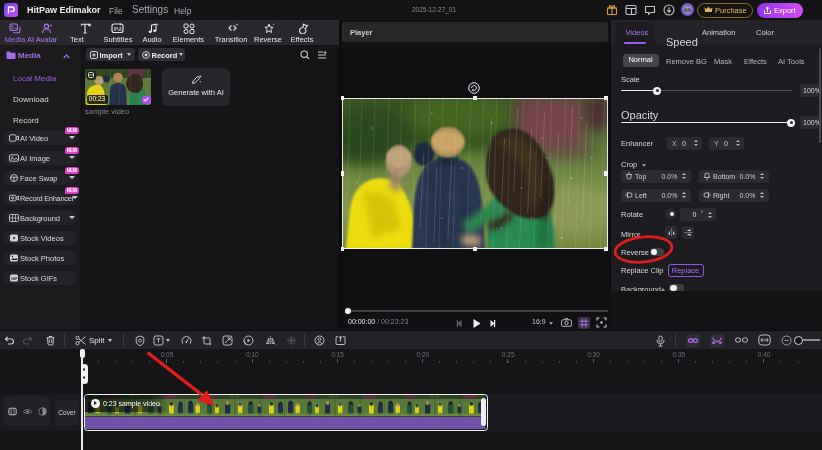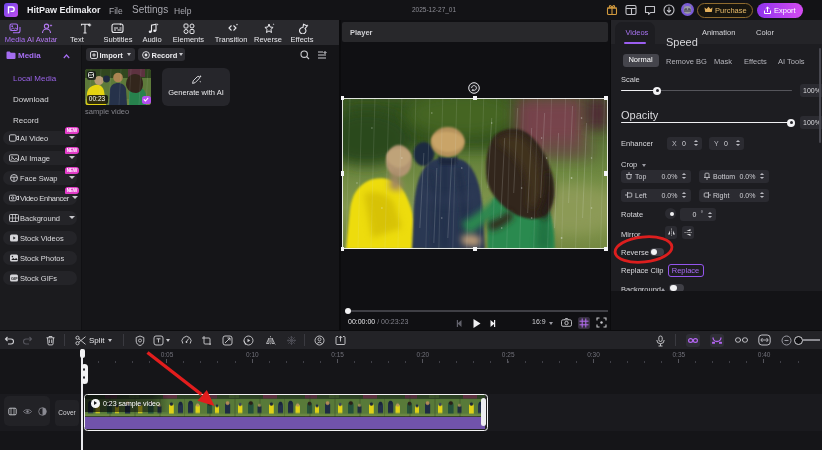--- a/index.html
+++ b/index.html
@@ -184,21 +184,21 @@
       <span>Face Swap</span>
       <i class="nb">NEW</i>
       <b class="cr"></b>
     </div>
   <div class="sbi" style="top:146px">
       <svg class="si" viewBox="0 0 10 8">
         <rect x=".5" y="1.2" width="6.5" height="5.6" rx="1.2" stroke="#d5d5d9" fill="none"></rect>
         <path d="M7 3.5 l2.5 -1.5 v4 L7 4.5" stroke="#d5d5d9" fill="none"></path>
         <circle cx="3.7" cy="4" r="1.2" stroke="#d5d5d9" fill="none"></circle>
       </svg>
-      <span style="letter-spacing:-.3px">Video Enhancer</span>
+      <span style="letter-spacing:-.3px">Record Enhancer</span>
       <i class="nb">NEW</i>
       <b class="cr" style="left:69px"></b>
     </div>
   <div class="sbi" style="top:166px">
       <svg class="si" viewBox="0 0 10 8">
         <rect x=".5" y=".5" width="9" height="7" rx="1" stroke="#d5d5d9" fill="none"></rect>
         <path d="M3.5.5 v7 M6.5.5 v7 M.5 4 h9" stroke="#d5d5d9" stroke-width=".7" fill="none"></path>
       </svg>
       <span>Background</span>
       <b class="cr"></b>

